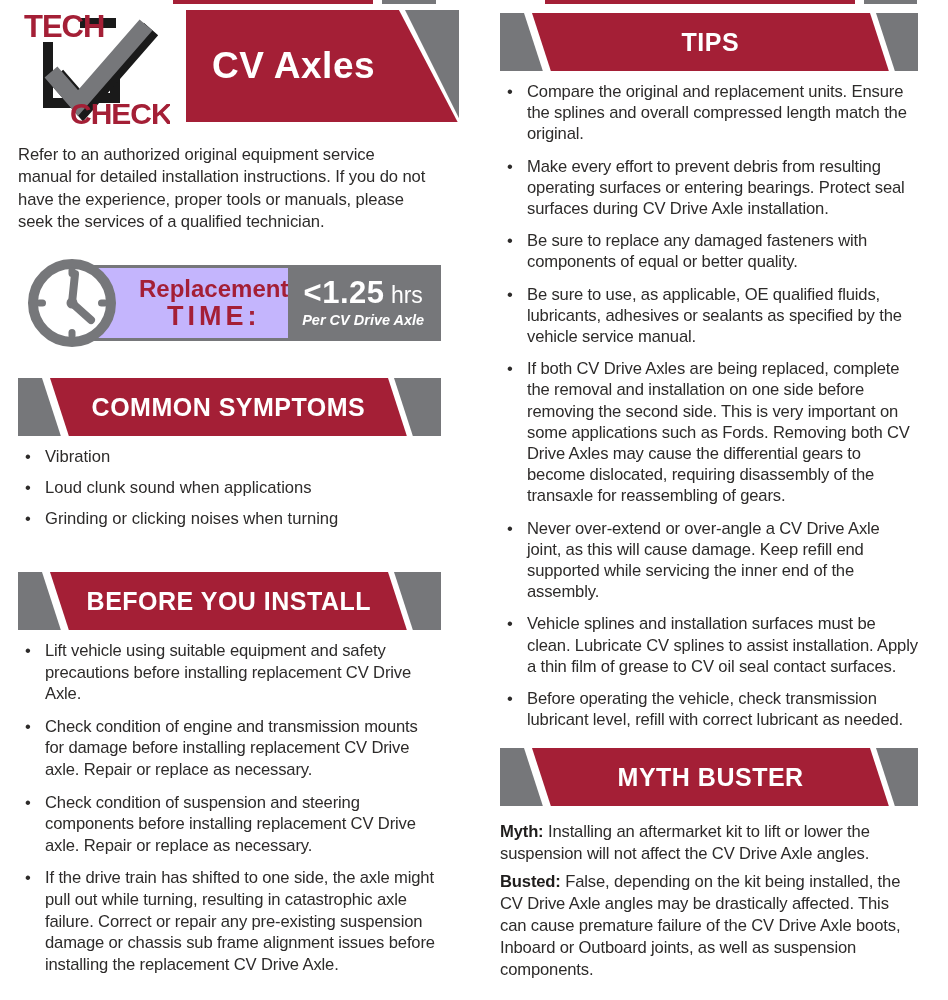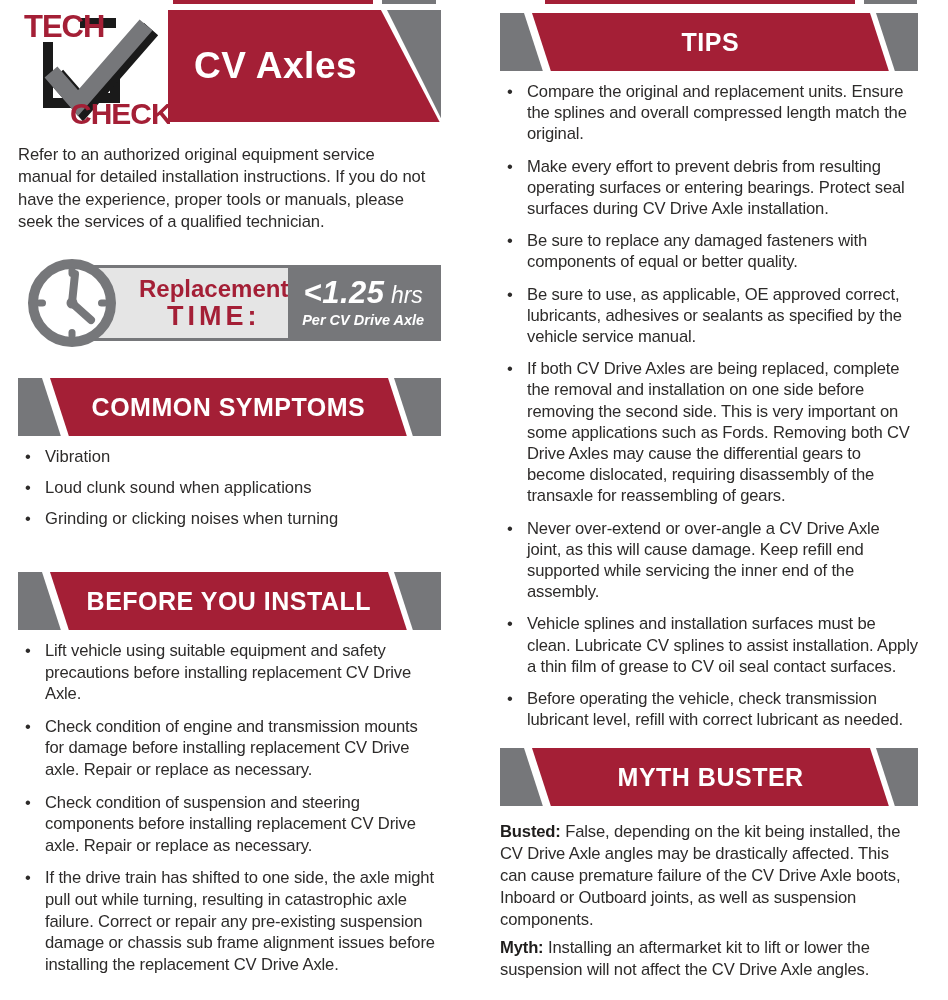--- a/index.html
+++ b/index.html
@@ -23,42 +23,42 @@
   .sliver.gray{background:var(--gray);}
 
   .col{position:absolute;top:0;height:100%;}
   .col-left{left:18px;width:423px;}
   .col-right{left:500px;width:418px;}
 
   
   .logo{position:absolute;top:6px;left:0;width:152px;height:122px;}
 
   
-  .cv-banner{position:absolute;top:10px;left:150px;width:273px;height:112px;overflow:hidden;background:#fff;}
+  .cv-banner{position:absolute;top:10px;left:168px;width:273px;height:112px;overflow:hidden;background:#fff;}
   .cv-red{position:absolute;inset:0;background:var(--red);
           clip-path:polygon(0 0,78% 0,99.5% 100%,0 100%);
           display:flex;align-items:center;}
   .cv-title{color:#fff;font-size:37px;font-weight:bold;letter-spacing:.5px;padding-left:26px;}
   .cv-gray{position:absolute;top:0;left:219px;width:90px;height:112px;background:var(--gray);
            transform:skewX(26.5deg);transform-origin:0 0;}
 
   
   .intro{position:absolute;top:144px;left:0;right:11px;font-size:16.6px;line-height:22.3px;letter-spacing:-.1px;}
 
   
   .time-widget{position:absolute;top:253px;left:0;width:423px;height:100px;}
   .time-box{position:absolute;left:70px;right:0;top:12px;bottom:12px;
-            border:3px solid var(--gray);background:#e5e5e5;display:flex;}
+            border:3px solid var(--gray);background:#c4b5fd;display:flex;}
   .time-label{flex:1;display:flex;flex-direction:column;align-items:center;justify-content:center;
               padding-left:48px;color:var(--red);}
   .time-label .l1{font-size:24px;font-weight:bold;line-height:26px;}
   .time-label .l2{font-size:27px;font-weight:bold;letter-spacing:4px;line-height:28px;text-align:center;}
   .time-value{width:150px;background:var(--gray);color:#fff;display:flex;flex-direction:column;
               align-items:center;justify-content:center;}
-  .time-value .v1{font-size:31px;font-weight:bold;line-height:32px;letter-spacing:.5px;font-style:italic;}
+  .time-value .v1{font-size:31px;font-weight:bold;line-height:32px;letter-spacing:.5px;}
   .time-value .v1 .unit{font-size:23px;font-weight:normal;letter-spacing:0;}
   .time-value .v2{font-size:14.5px;font-weight:bold;line-height:18px;font-style:italic;}
   .clock{position:absolute;left:4px;top:0;width:100px;height:100px;}
 
   
   .sec-banner{position:absolute;left:0;height:58px;width:100%;overflow:hidden;background:#fff;}
   .sb-gl{position:absolute;top:0;left:-40px;width:64px;height:100%;background:var(--gray);
          transform:skewX(18deg);transform-origin:0 0;}
   .sb-red{position:absolute;top:0;left:32px;width:338px;height:100%;background:var(--red);
           transform:skewX(18deg);transform-origin:0 0;
@@ -207,21 +207,21 @@
         <li>
           <span class="bullet">•</span>
           <span class="li-text">Make every effort to prevent debris from resulting operating surfaces or entering bearings. Protect seal surfaces during CV Drive Axle installation.</span>
         </li>
         <li>
           <span class="bullet">•</span>
           <span class="li-text">Be sure to replace any damaged fasteners with components of equal or better quality.</span>
         </li>
         <li>
           <span class="bullet">•</span>
-          <span class="li-text">Be sure to use, as applicable, OE approved correct, lubricants, adhesives or sealants as specified by the vehicle service manual.</span>
+          <span class="li-text">Be sure to use, as applicable, OE qualified fluids, lubricants, adhesives or sealants as specified by the vehicle service manual.</span>
         </li>
         <li>
           <span class="bullet">•</span>
           <span class="li-text">If both CV Drive Axles are being replaced, complete the removal and installation on one side before removing the second side. This is very important on some applications such as Fords. Removing both CV Drive Axles may cause the differential gears to become dislocated, requiring disassembly of the transaxle for reassembling of gears.</span>
         </li>
         <li>
           <span class="bullet">•</span>
           <span class="li-text">Never over-extend or over-angle a CV Drive Axle joint, as this will cause damage. Keep refill end supported while servicing the inner end of the assembly.</span>
         </li>
         <li>
@@ -235,18 +235,18 @@
       </ul>
 
     <div class="sec-banner" style="top:748px;">
       <div class="sb-gl"></div>
       <div class="sb-gr"></div>
       <div class="sb-red">
         <span class="sb-title">MYTH BUSTER</span>
       </div>
     </div>
     <div class="myth-body">
+      <p><span class="lbl">Myth:</span><span> Installing an aftermarket kit to lift or lower the suspension will not affect the CV Drive Axle angles.</span></p>
       <p><span class="lbl">Busted:</span><span> False, depending on the kit being installed, the CV Drive Axle angles may be drastically affected. This can cause premature failure of the CV Drive Axle boots, Inboard or Outboard joints, as well as suspension components.</span></p>
-      <p><span class="lbl">Myth:</span><span> Installing an aftermarket kit to lift or lower the suspension will not affect the CV Drive Axle angles.</span></p>
     </div>
   </div>
 
 </div>
 
 </body></html>

